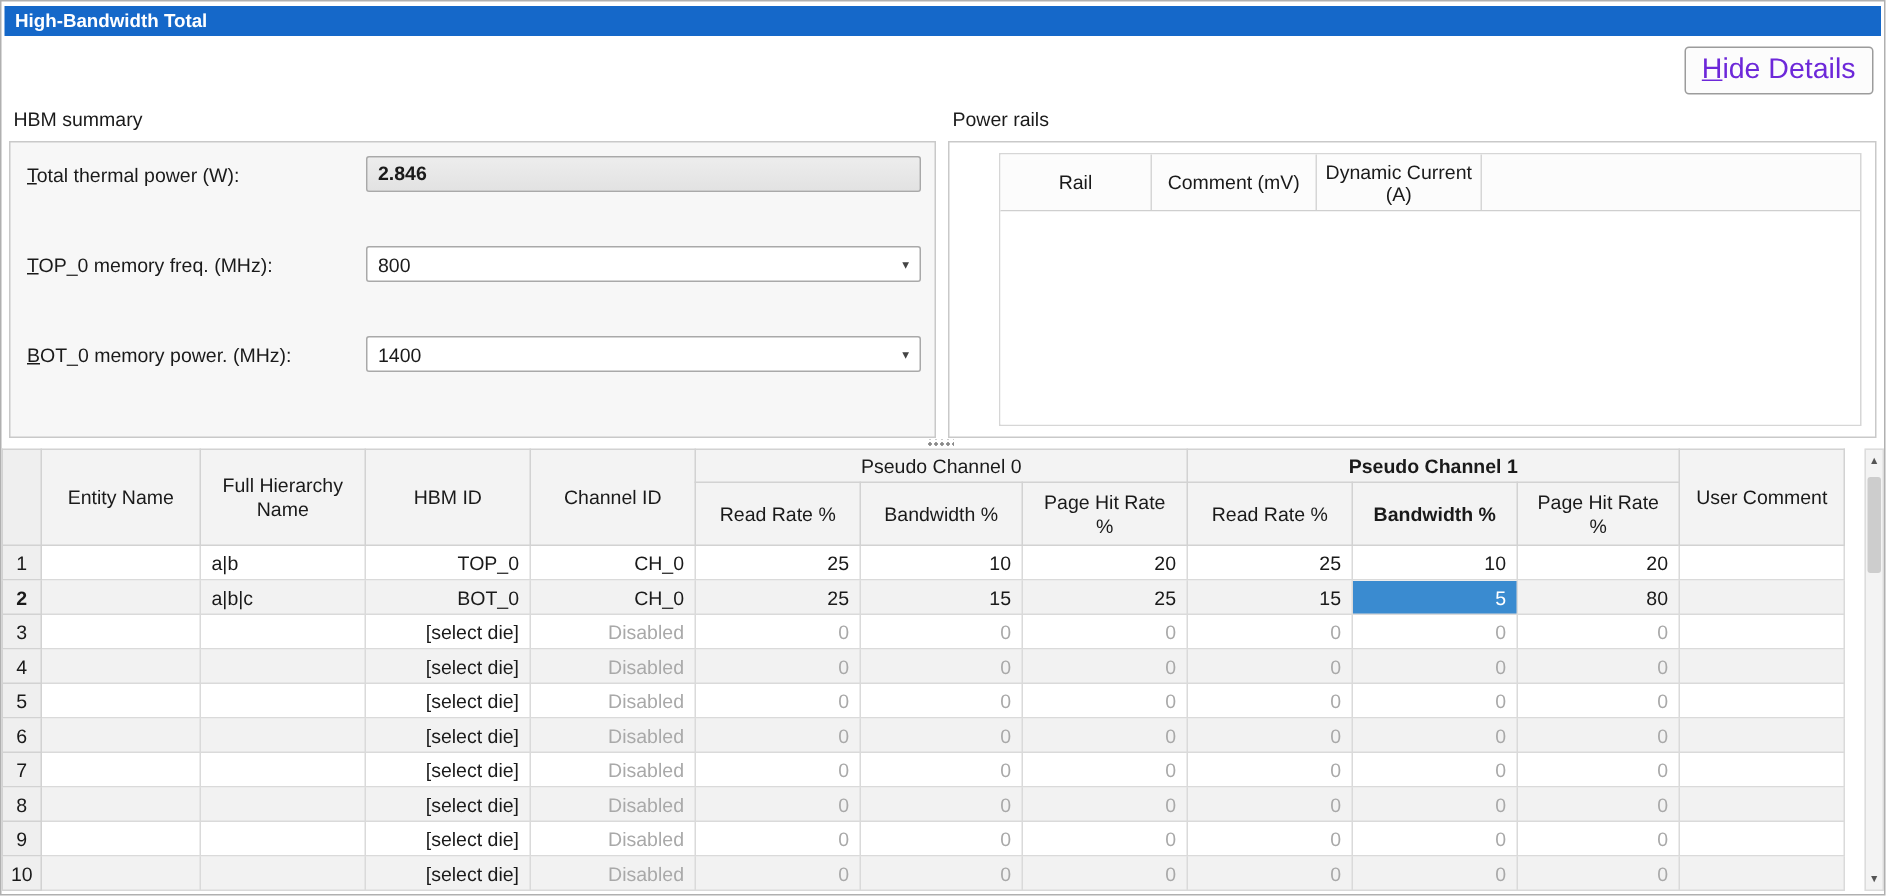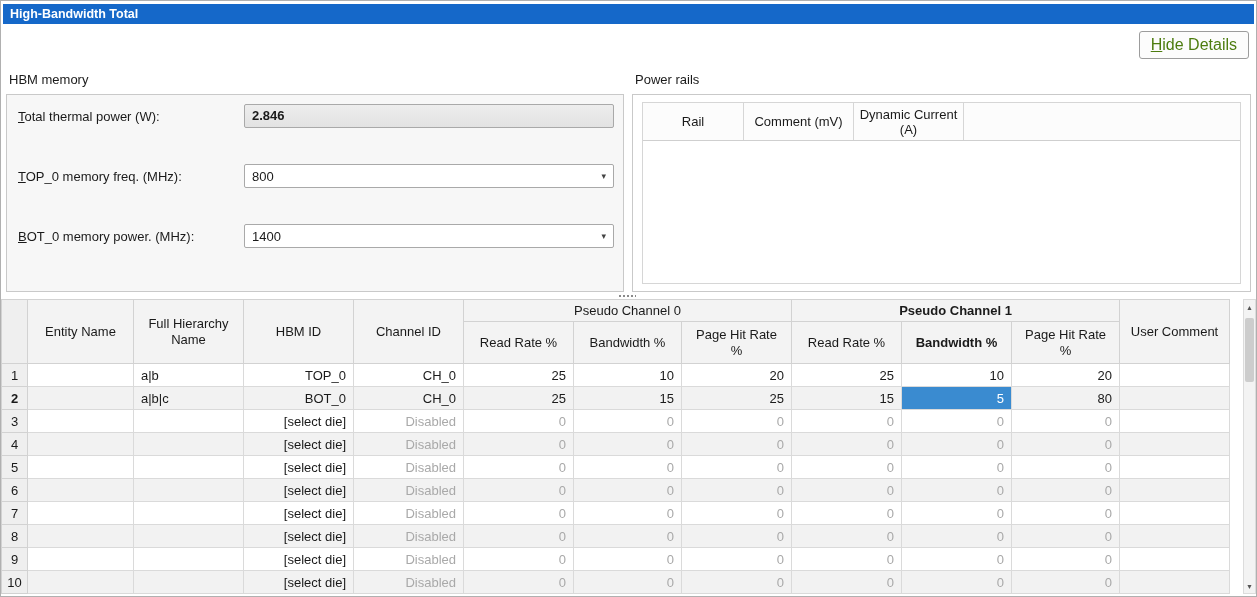--- a/index.html
+++ b/index.html
@@ -4,36 +4,36 @@
 <style>
   :root{
     --titlebar:#1568c9;
     --selected-cell:#3a8bd0;
   }
   *{box-sizing:border-box;margin:0;padding:0;}
   body{font-family:"Liberation Sans","DejaVu Sans",sans-serif;font-size:13px;color:#1a1a1a;background:#fff;}
   .window{position:relative;width:1257px;height:597px;border:1px solid #b0b0b0;background:#fff;overflow:hidden;}
   .titlebar{margin:3px 2px 0 2px;height:20px;background:var(--titlebar);color:#fff;font-weight:bold;font-size:12.5px;padding:3px 7px;line-height:14px;}
   .toolbar{height:40px;position:relative;}
-  .btn{position:absolute;right:7px;top:7px;padding:4px 11px;font-size:16px;font-family:inherit;background:#fcfcfc;border:1px solid #9c9c9c;border-radius:3px;color:#4d7c0f;cursor:default;}
+  .btn{position:absolute;right:7px;top:7px;padding:4px 11px;font-size:19px;font-family:inherit;background:#fcfcfc;border:1px solid #9c9c9c;border-radius:3px;color:#6d28d9;cursor:default;}
   .btn span{display:block;}
   .mnemonic-first{display:block;}
   .mnemonic-first::first-letter{text-decoration:underline;}
   .content{display:flex;padding:0 5px;gap:8px;}
   .col-left{width:618px;flex:none;}
   .col-right{flex:1;min-width:0;}
   .section-title{margin:8px 3px 5px 3px;height:17px;}
   .group{height:198px;border:1px solid #c9c9c9;background:#f7f7f7;padding:9px 9px;}
   .group.white{background:#fff;padding:7px 9px;}
   .field-grid{display:grid;grid-template-columns:192px 1fr;row-gap:7px;column-gap:4px;align-items:center;gap:36px;}
   .field-label{display:block;padding-left:2px;}
   .readonly-field{height:24px;background:linear-gradient(#ededed,#e2e2e2);border:1px solid #a9a9a9;border-radius:2px;padding:3px 7px;font-weight:bold;}
   .combobox{height:24px;background:#fff;border:1px solid #a9a9a9;border-radius:2px;padding:3px 7px;display:flex;align-items:center;justify-content:space-between;cursor:default;}
   .combo-arrow{font-size:9px;color:#444;line-height:1;}
-  .rails-table{height:100%;border:1px solid #d6d6d6;background:#fff;display:flex;flex-direction:column;}
+  .rails-table{height:100%;border:1px solid #d6d6d6;background:#fff;display:flex;flex-direction:column;margin-left:24px;}
   .rails-header{display:flex;border-bottom:1px solid #cfcfcf;background:#fcfcfc;height:38px;flex:none;}
   .rails-th{display:flex;align-items:center;justify-content:center;text-align:center;border-right:1px solid #d6d6d6;line-height:15px;padding:0 4px;}
   .rails-th.c0{width:101px;}
   .rails-th.c1{width:110px;}
   .rails-th.c2{width:110px;}
   .rails-th.fill{flex:1;border-right:none;}
   .rails-body{flex:1;background:#fff;}
   .grip{position:absolute;left:617px;top:292px;width:18px;height:5px;background-image:radial-gradient(#8a8a8a 1px,transparent 1.4px);background-size:4px 4px;background-position:0 1px;}
   .table-wrap{display:flex;margin-top:7px;align-items:stretch;}
   table.hbm{border-collapse:collapse;table-layout:fixed;width:1242px;flex:none;}
@@ -68,21 +68,21 @@
   </div>
 
   <div class="toolbar">
     <button class="btn">
       <span class="mnemonic-first">Hide Details</span>
     </button>
   </div>
 
   <div class="content">
     <div class="col-left">
-      <div class="section-title">HBM memory</div>
+      <div class="section-title">HBM summary</div>
       <div class="group">
         <div class="field-grid">
           <label class="field-label mnemonic-first">Total thermal power (W):</label>
           <div class="readonly-field">2.846</div>
 
           <label class="field-label mnemonic-first">TOP_0 memory freq. (MHz):</label>
           <div class="combobox">
             <span>800</span>
             <span class="combo-arrow">▾</span>
           </div>

